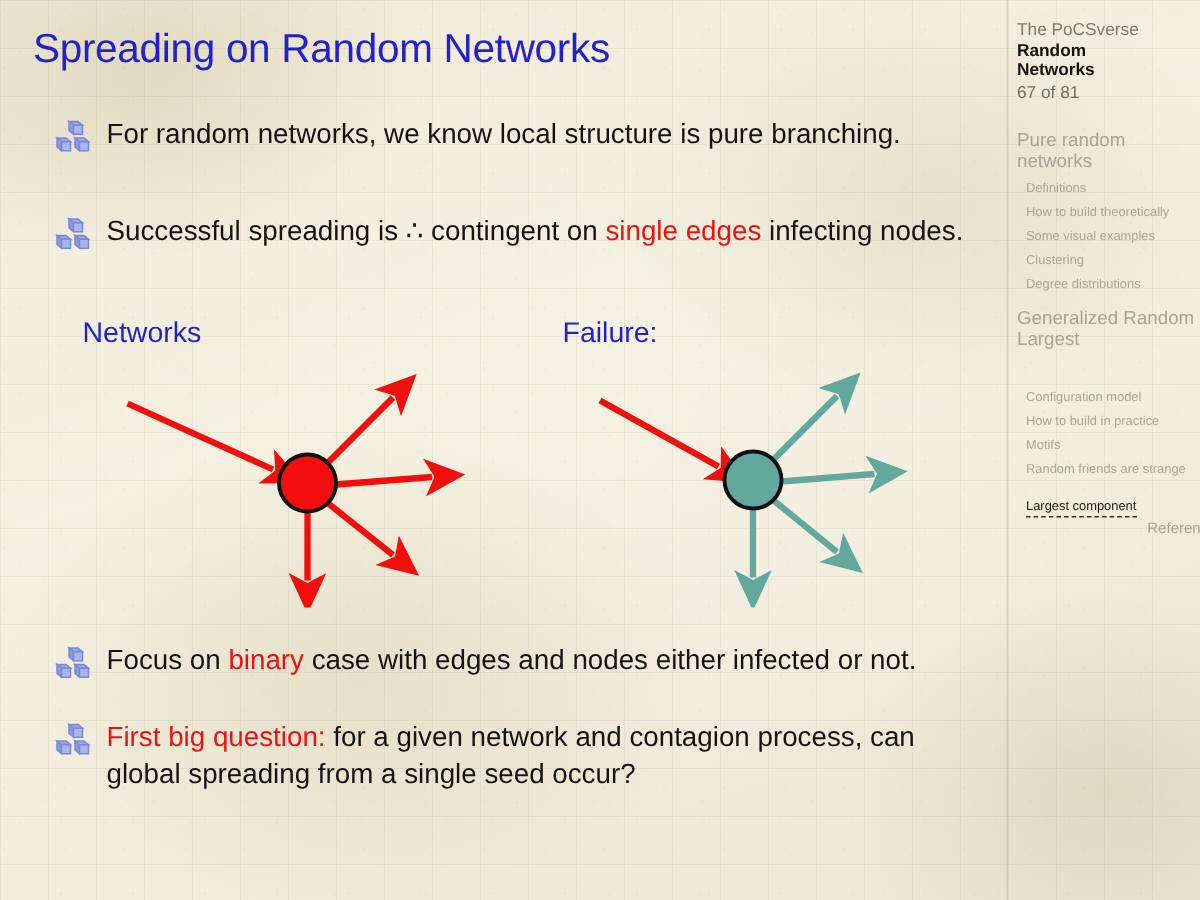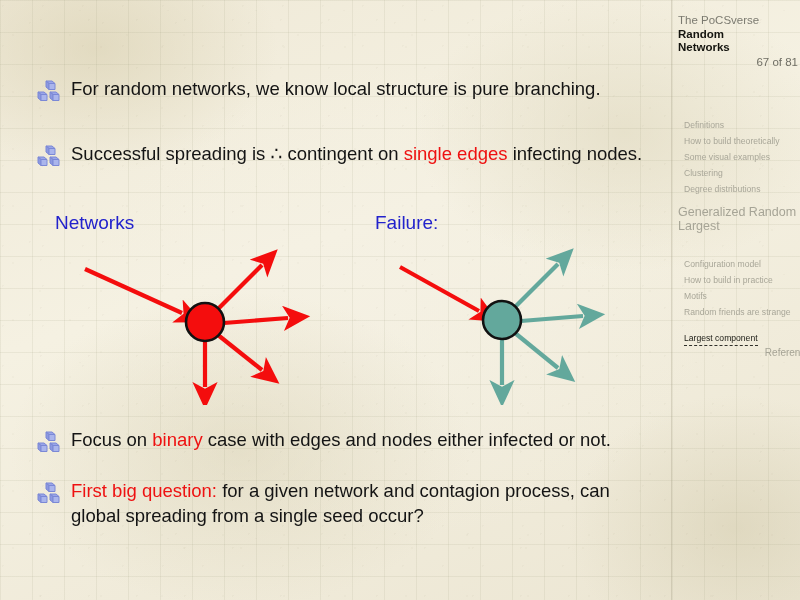--- a/index.html
+++ b/index.html
@@ -104,21 +104,21 @@
     left: 671px; top: 0;
     width: 1px; height: 600px;
     background: rgba(150,145,120,.28);
   }
   .sb-brand {
     position: absolute; left: 6px; top: 14px; width: 120px;
     font-size: 11.5px; line-height: 13.6px;
   }
   .sb-brand .grey { color: #7b7a70; display: block; }
   .sb-brand .dark { color: #14140f; font-weight: bold; display: block; }
-  .sb-brand .page { color: #6f6e64; display: block; margin-top: 1px; text-align: right; }
+  .sb-brand .page { color: #6f6e64; display: block; margin-top: 1px; }
 
   .sb-section {
     position: absolute; left: 6px; width: 122px;
     font-size: 12.5px; line-height: 14px;
     color: #a6a496;
   }
   .sb-sub {
     position: absolute; left: 12px; width: 118px;
     font-size: 8.6px; line-height: 11.3px;
     color: #a8a698;
@@ -134,20 +134,21 @@
     position: absolute; left: 22px; width: 122px;
     font-size: 10px; color: #a6a496; text-align: right;
   }
 </style>
 </head>
 <body>
 
 <div id="slide">
   <div id="grain"></div>
 
+  <div id="title">Spreading on Random Networks</div>
 
   <div id="content">
 
     <div class="bullet-row" style="left:36px; top:76px; width:614px;">
       <span class="bullet-icon">
         <svg width="26" height="24" viewBox="0 0 26 24">
           <g fill="#9aa6e8" stroke="#7b88d6" stroke-width="1">
 
             <path d="M10 1 L16 1 L19 3.5 L13 3.5 Z"></path>
             <path d="M10 1 L13 3.5 L13 9.5 L10 7 Z" fill="#8c99e0"></path>
@@ -266,20 +267,21 @@
   <div id="sidebar-divider"></div>
   <div id="sidebar">
 
     <div class="sb-brand">
       <span class="grey">The PoCSverse</span>
       <span class="dark">Random</span>
       <span class="dark">Networks</span>
       <span class="page">67 of 81</span>
     </div>
 
+    <div class="sb-section" style="top:86px;">Pure random networks</div>
     <div class="sb-sub" style="top:120px;">Definitions</div>
     <div class="sb-sub" style="top:136px;">How to build theoretically</div>
     <div class="sb-sub" style="top:152px;">Some visual examples</div>
     <div class="sb-sub" style="top:168px;">Clustering</div>
     <div class="sb-sub" style="top:184px;">Degree distributions</div>
 
     <div class="sb-section" style="top:205px;">Generalized Random Largest</div>
     <div class="sb-sub" style="top:259px;">Configuration model</div>
     <div class="sb-sub" style="top:275px;">How to build in practice</div>
     <div class="sb-sub" style="top:291px;">Motifs</div>

